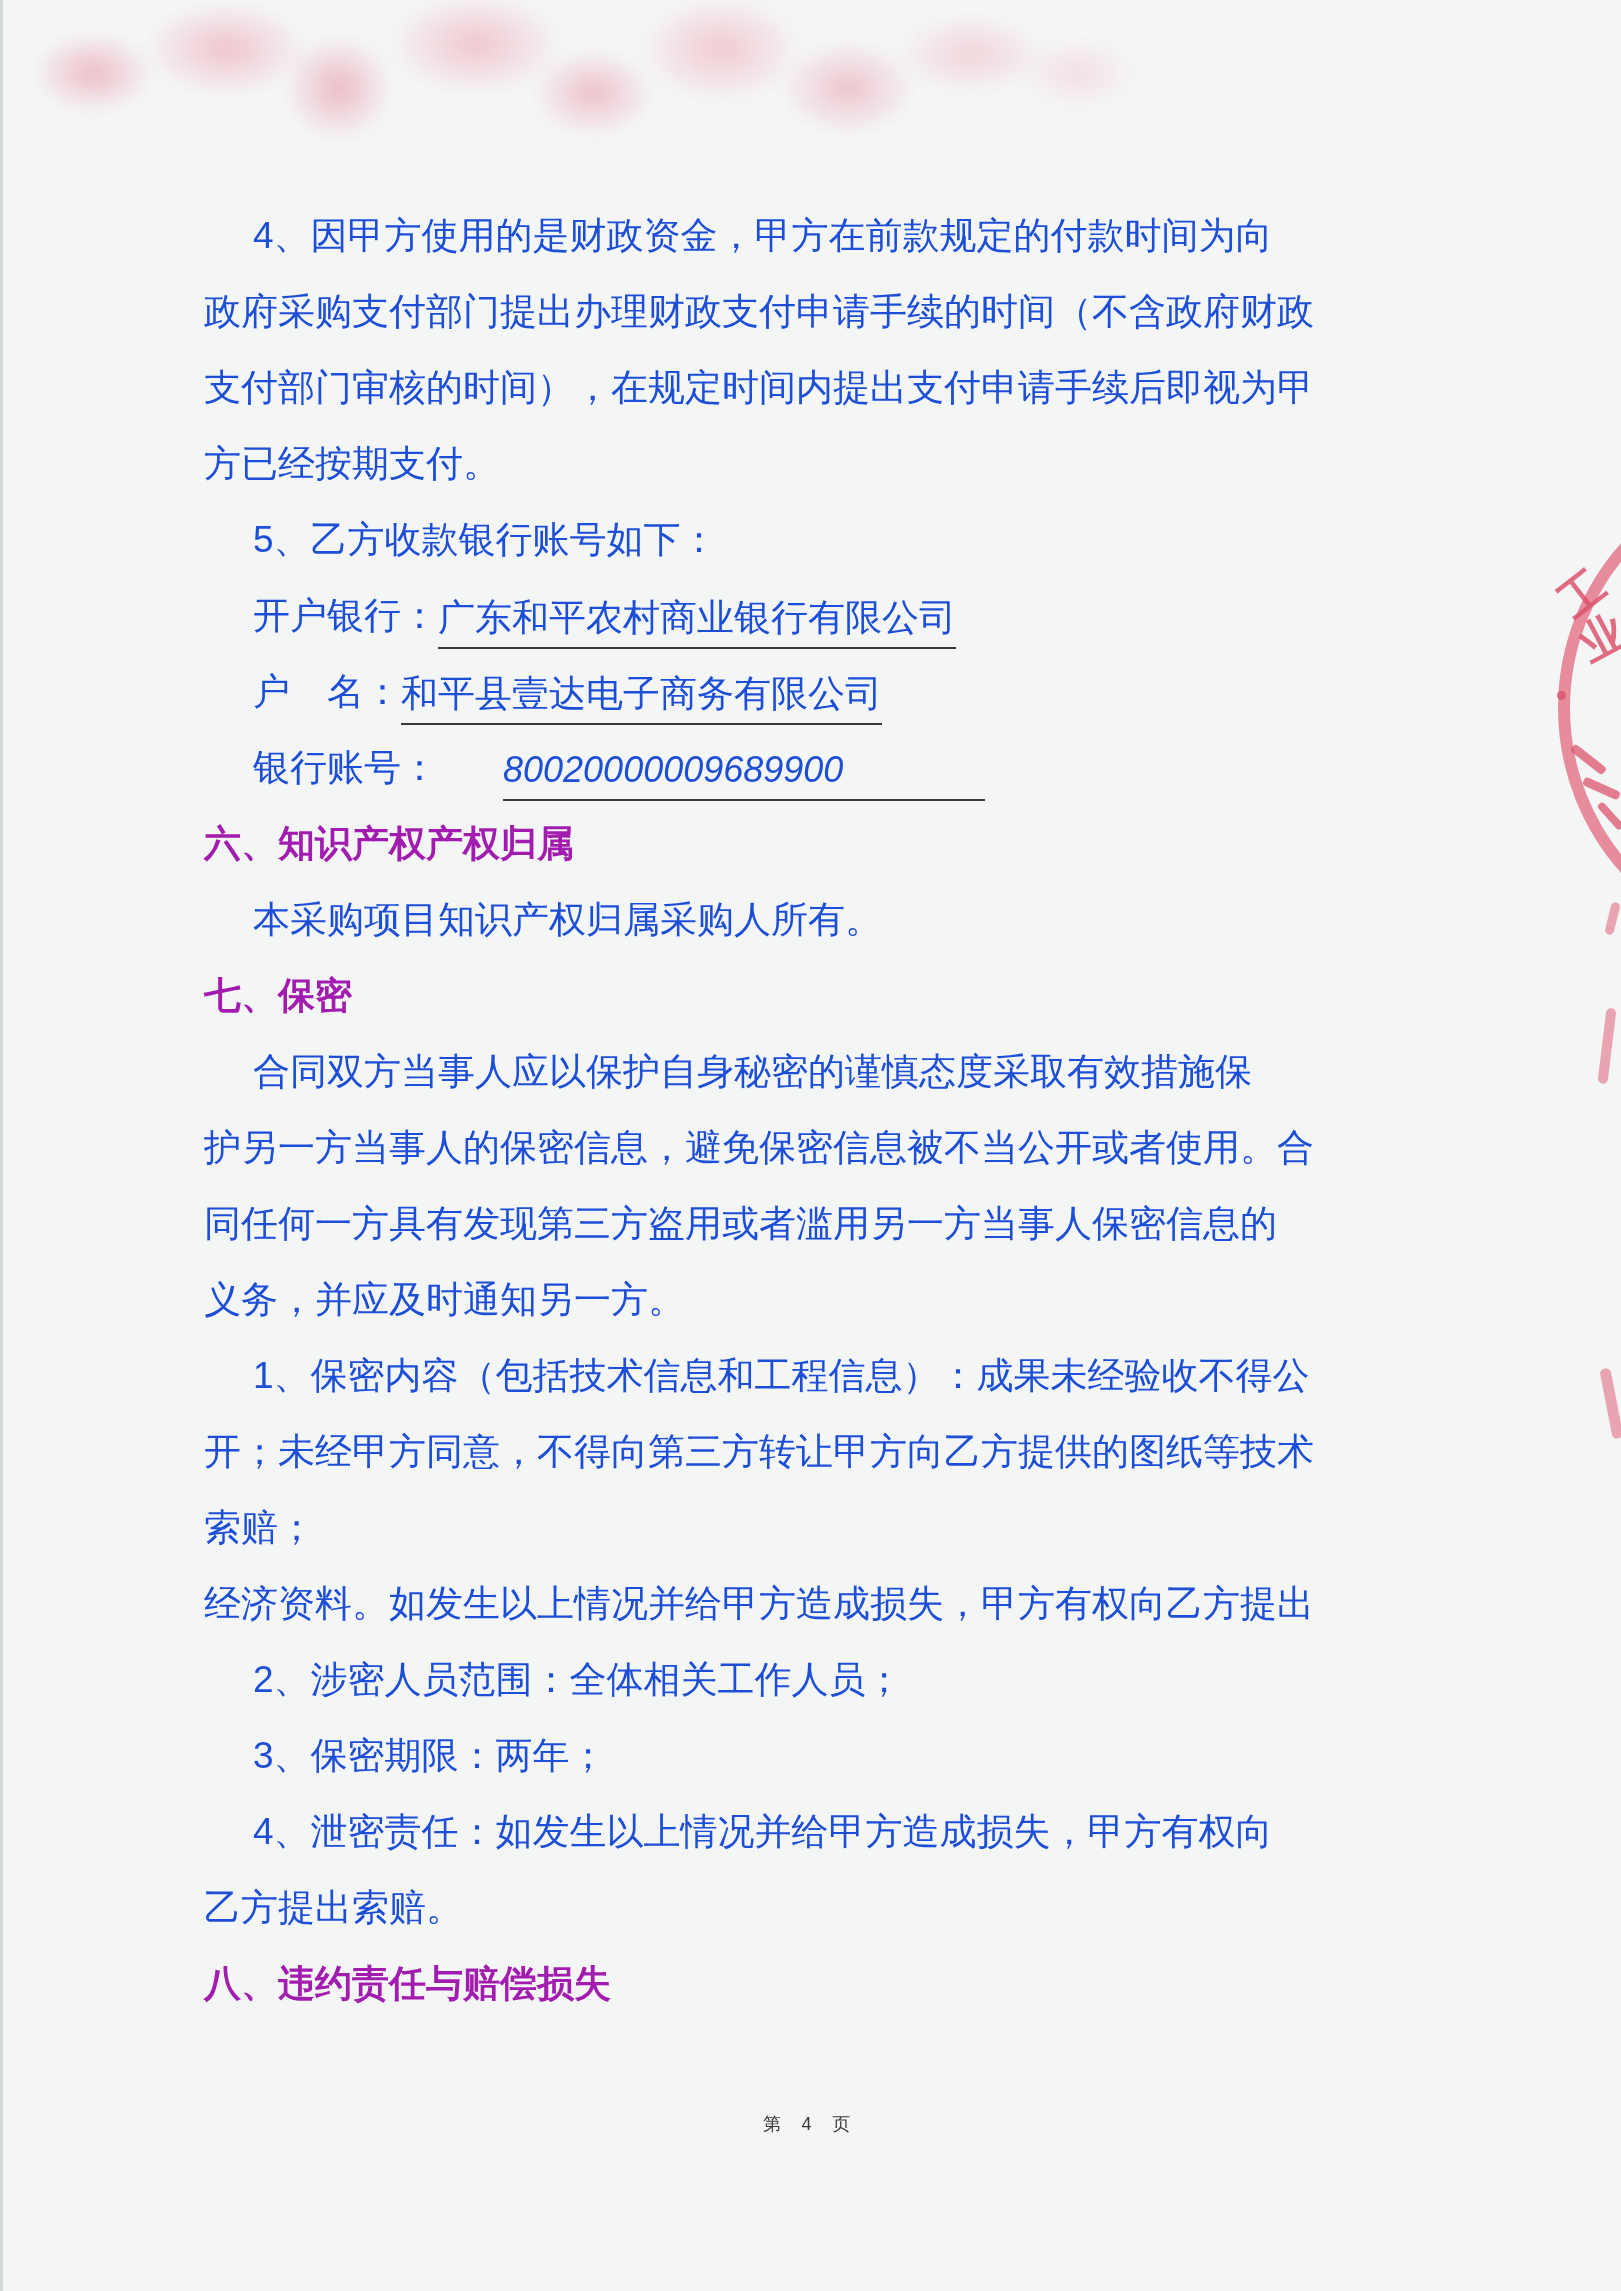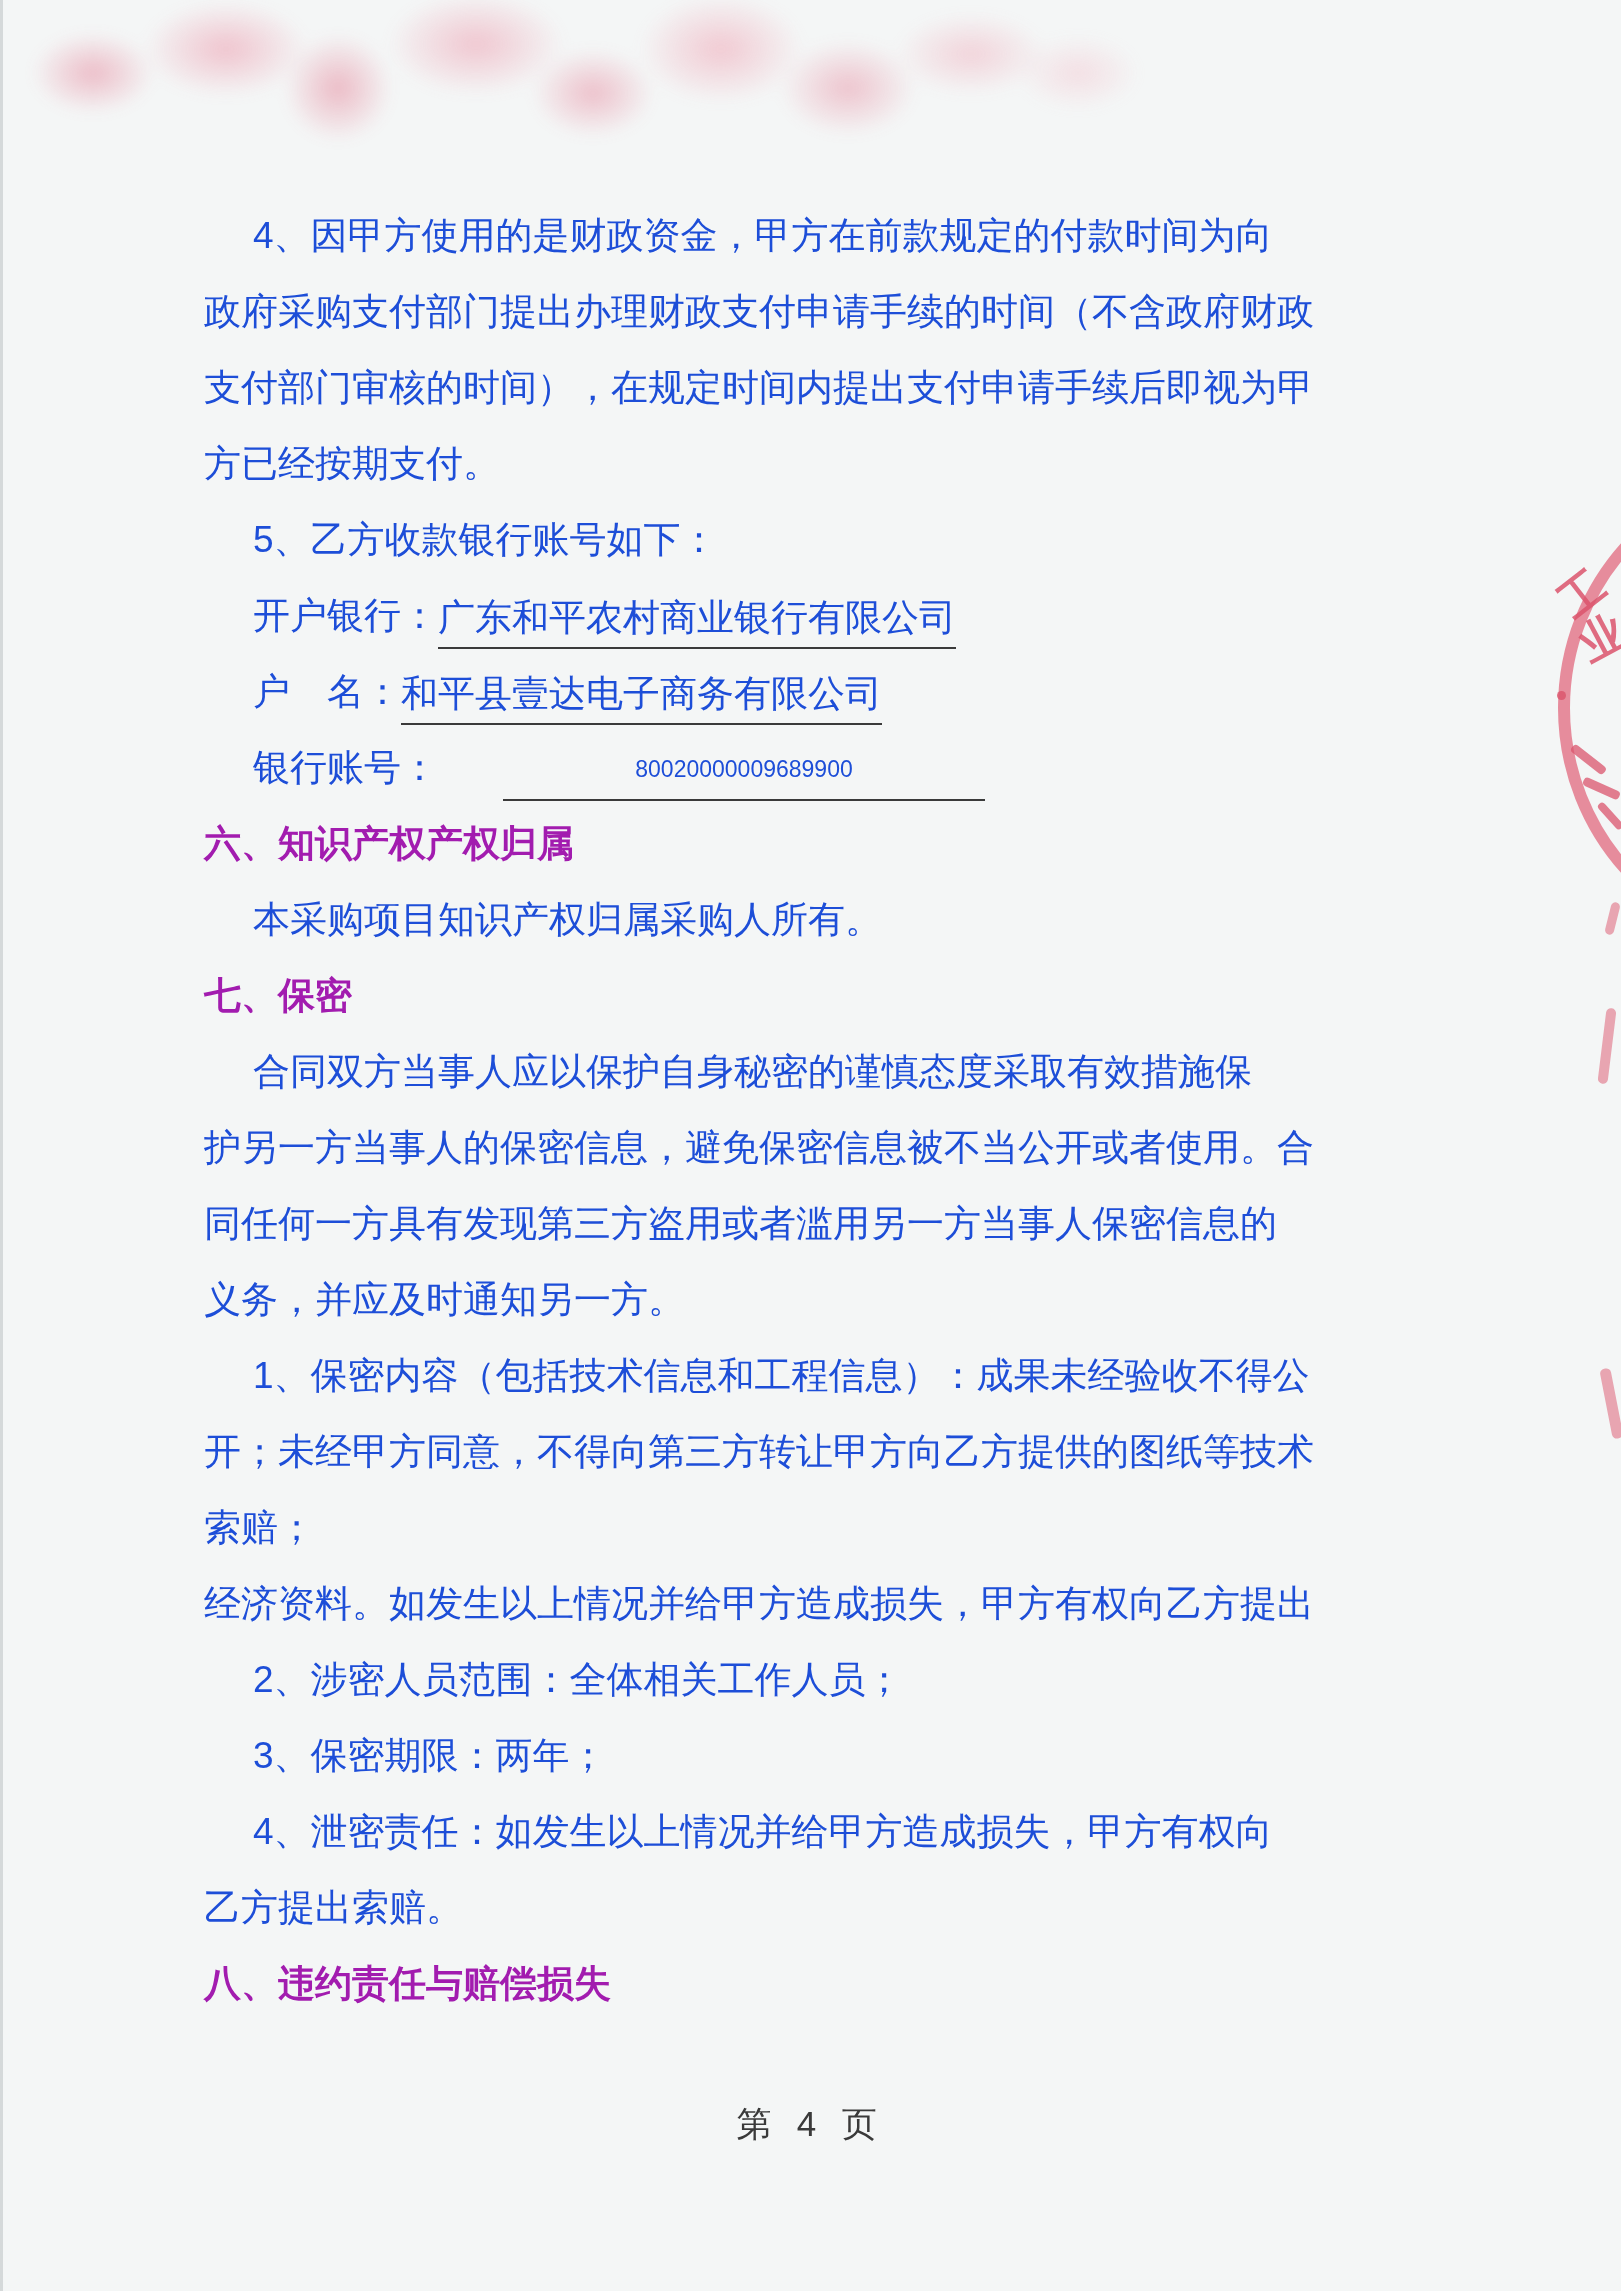--- a/index.html
+++ b/index.html
@@ -33,27 +33,28 @@
     white-space:nowrap;letter-spacing:0;
   }
   .indent{padding-left:49px;}
   .heading{font-weight:bold;color:#a21caf;}
 
   .uline{
     display:inline-block;height:59px;line-height:59px;vertical-align:middle;
     border-bottom:2.9px solid #3a3a3a;
   }
   .acct{
-    margin-left:65px;width:482px;text-align:center;
-    font-size:23px;
+    margin-left:65px;width:482px;text-align:left;
+    font-size:36px;
+    font-style:italic;
   }
 
   .footer{
     position:absolute;left:0;top:2086px;width:1621px;height:76px;line-height:76px;
-    text-align:center;font-size:35px;color:#3a3a3a;letter-spacing:7.8px;
+    text-align:center;font-size:18px;color:#3a3a3a;letter-spacing:7.8px;
   }
 
   
   .stamp-ring{
     position:absolute;left:1558px;top:461px;width:470px;height:470px;
     border:12.7px solid rgba(226,104,126,.75);border-radius:50%;
   }
   .stamp-char{
     position:absolute;font-size:45px;font-weight:bold;
     color:rgba(219,84,108,.85);

